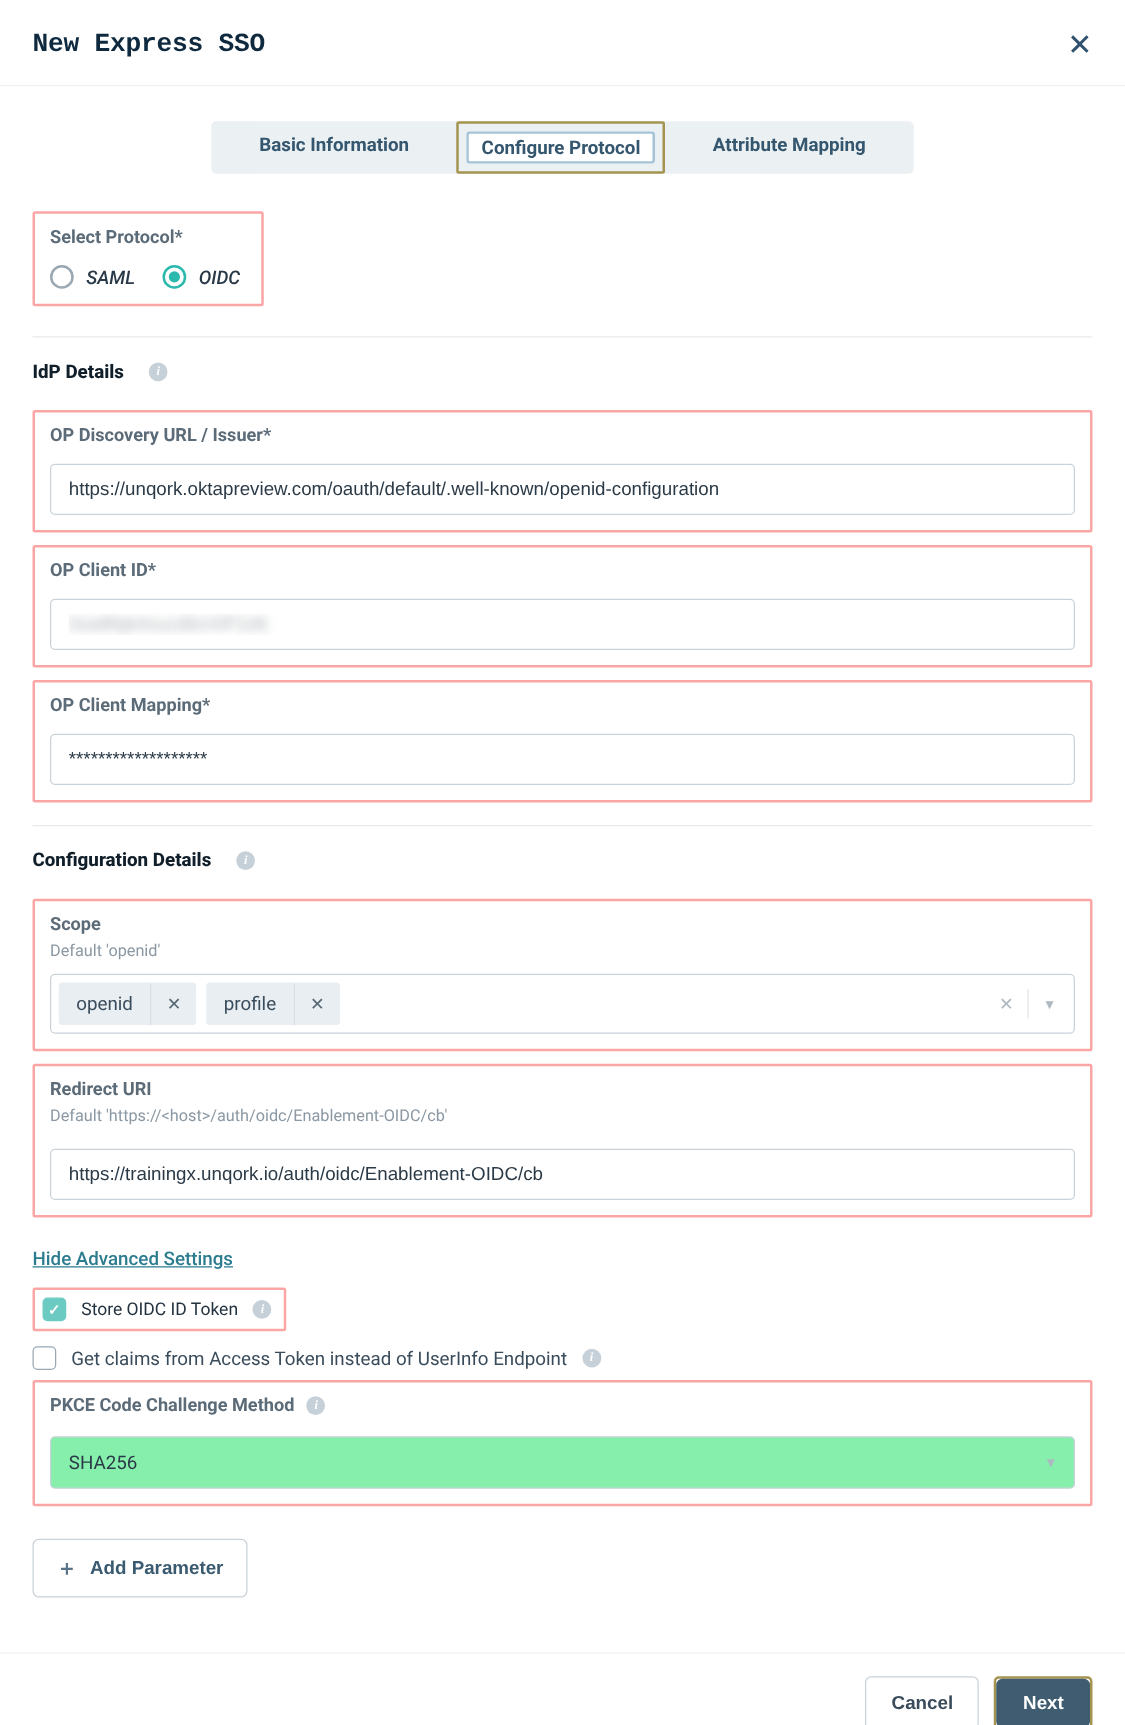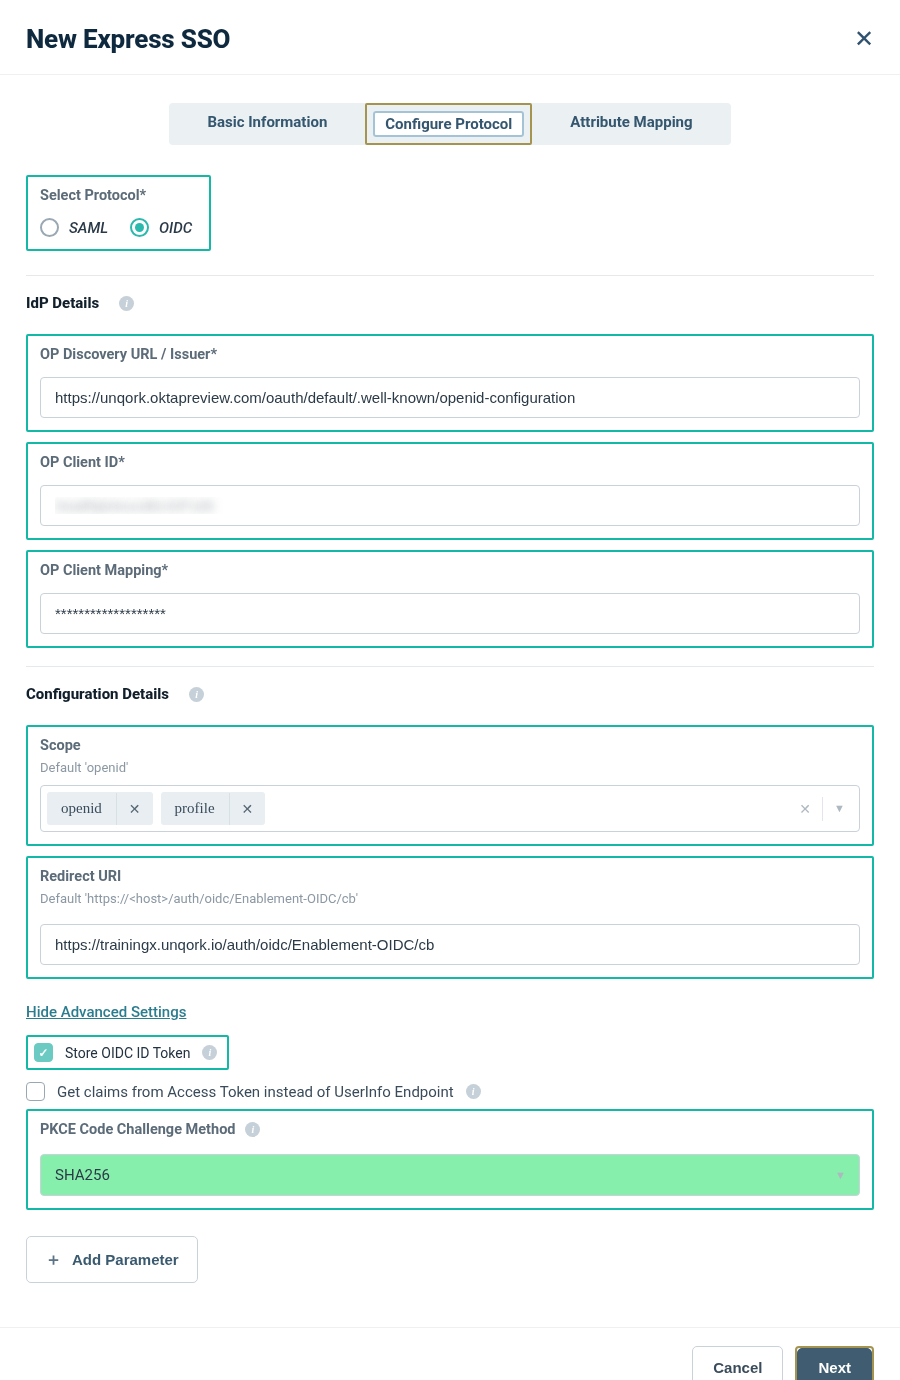--- a/index.html
+++ b/index.html
@@ -8,38 +8,38 @@
     background: #fff;
     color: #233240;
     font-size: 14px;
   }
   .modal { width: 900px; }
   .modal-header {
     display: flex; justify-content: space-between; align-items: center;
     padding: 24px 26px 20px 26px;
     border-bottom: 1px solid #eef0f2;
   }
-  .modal-title { font-size: 26px; font-weight: 800; color: #0f2a3f; letter-spacing: -0.2px;}
+  .modal-title { font-size: 21px; font-weight: 800; color: #0f2a3f; letter-spacing: -0.2px; font-family: Liberation Mono, monospace;}
   .close-x { color: #31526e; font-size: 24px; cursor: pointer; line-height: 1; font-weight: 500;}
   .body { padding: 0 26px 20px 26px; }
   .tabs-wrap { display:flex; justify-content:center; padding: 28px 0 30px 0;}
   .tabs { display:flex; background:#ebf0f3; border-radius:4px; }
   .tab {
     padding: 10px 38px; font-size: 15px; font-weight: 700;
     color:#34566e; cursor:pointer;
   }
   .tab-active-wrap{
     border: 2px solid #a59450; border-radius: 2px;
   }
   .tab.active {
     background:#fff; border-radius:3px;
     margin:6px; padding:4px 12px;
     box-shadow: 0 0 0 2px #a5c3d6 inset;
   }
-  .highlight-box { border: 2px solid #14b8a6; border-radius: 2px; }
+  .highlight-box { border: 2px solid #fca5a5; border-radius: 2px; }
   .protocol-box { padding: 10px 12px 12px 12px; display:inline-block; margin-bottom: 18px; width:185px;}
   .field-label { font-size: 14.5px; font-weight: 700; color:#5c6b78; margin-bottom: 6px; display:block;}
   .radio-row { display:flex; gap:22px; align-items:center; margin-top:14px;}
   .radio-item { display:flex; align-items:center; gap:10px; font-size:15px; color:#2a3947; font-weight:500;font-style:italic;}
   .radio-outer {
     width:19px; height:19px; border-radius:50%; border:2px solid #9aa8b3;
     display:flex; align-items:center; justify-content:center;
   }
   .radio-outer.checked { border-color:#2bb9ad; }
   .radio-inner { width:9px; height:9px; border-radius:50%; background:#2bb9ad; }
@@ -60,21 +60,21 @@
   .text-input.blurred { color: transparent; text-shadow: 0 0 8px rgba(100,110,120,0.5); }
   .tag-input {
     width:100%; border:1px solid #c9d2d9; border-radius:4px;
     display:flex; align-items:center; padding:6px; gap:8px; margin-top:10px;
     position:relative;
   }
   .tag {
     background:#e8eef2; border-radius:3px; display:flex; align-items:center;
     font-size:15px; color:#3a4c5b;
   }
-  .tag-text { padding:8px 14px;font-family:Liberation Serif, serif; }
+  .tag-text { padding:8px 14px; }
   .tag-x { padding:8px 12px; border-left:1px solid #d8e0e5; cursor:pointer; color:#566773; font-size:14px;}
   .tag-clear { position:absolute; right:48px; color:#aeb8c1; cursor:pointer; font-size:14px;}
   .tag-divider{ position:absolute; right:36px; width:1px; height:24px; background:#e1e6ea;}
   .tag-caret { position:absolute; right:14px; color:#aeb8c1; font-size:11px;}
   .link { color:#2b7c8f; text-decoration:underline; font-size:15px; font-weight:500; cursor:pointer; display:inline-block; margin:14px 0 14px 0;}
   .check-row { display:flex; align-items:center; gap:12px; padding:8px 0; font-size:15px; color:#3a4c5b;}
   .checkbox {
     width:19px; height:19px; border-radius:4px; border:1.5px solid #9aa8b3;
     display:flex; align-items:center; justify-content:center; background:#fff;
     flex-shrink:0;

